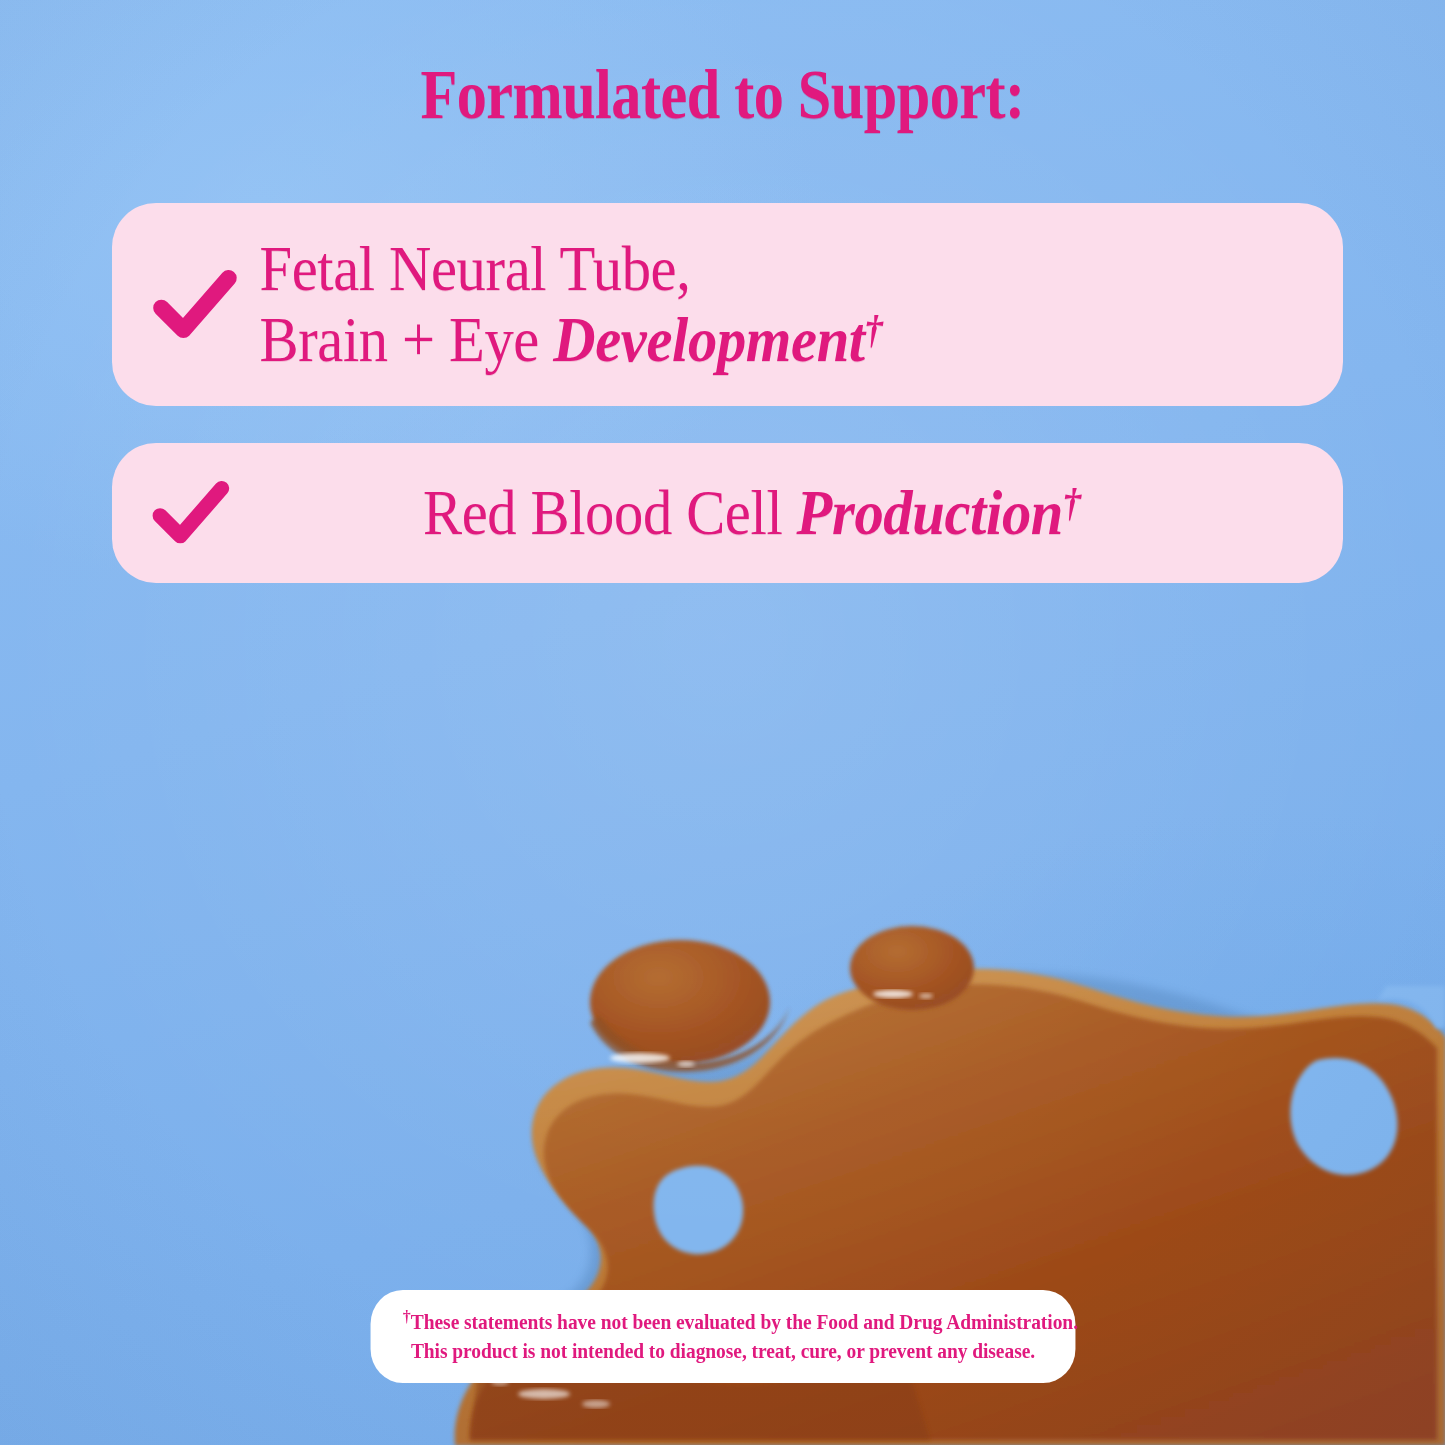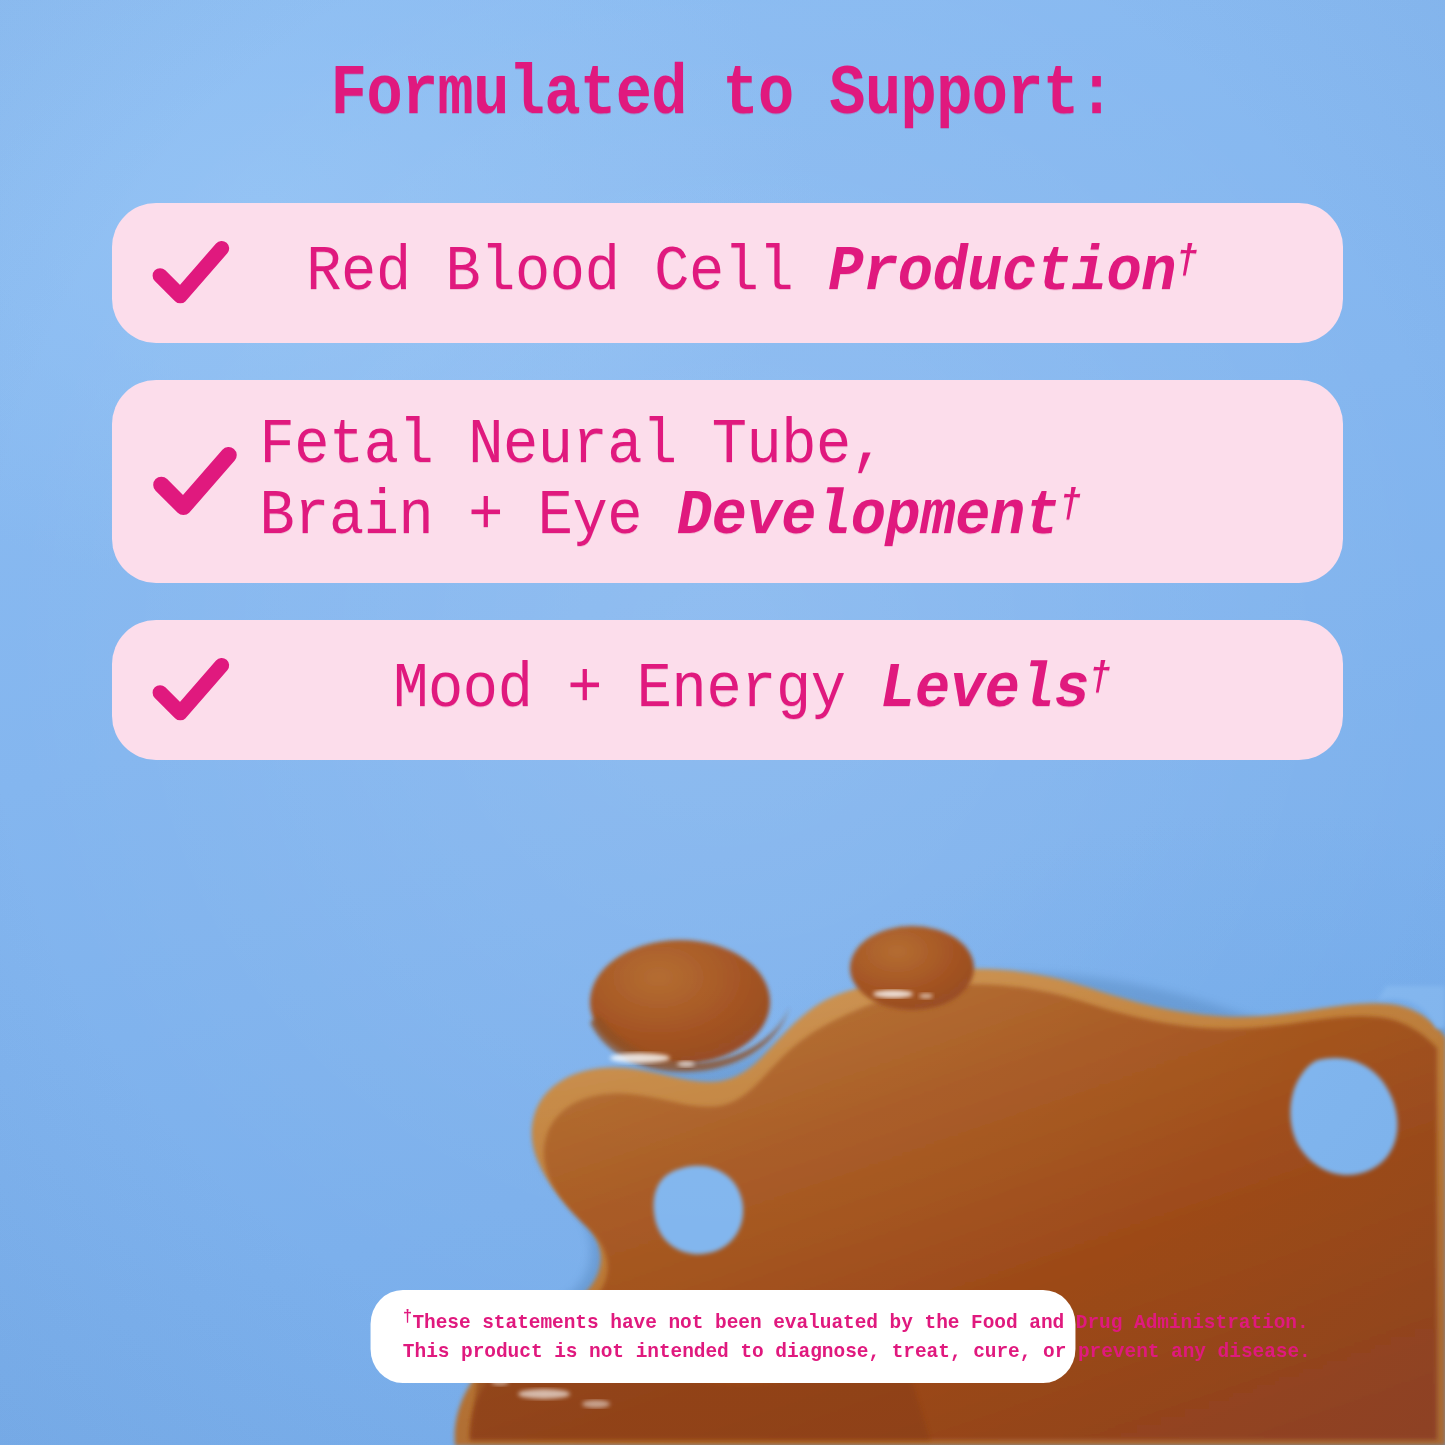--- a/index.html
+++ b/index.html
@@ -7,21 +7,21 @@
     margin: 0;
     padding: 0;
     background: #ffffff;
   }
   #poster {
     position: relative;
     width: 1445px;
     height: 1445px;
     overflow: hidden;
     background: #86b9f0;
-    font-family: Liberation Mono, monospace;
+    font-family: Liberation Serif, serif;
     -webkit-font-smoothing: antialiased;
   }
 
   
   .bg-photo {
     position: absolute;
     inset: 0;
     background:
       radial-gradient(ellipse 900px 620px at 18% 14%, #93c2f4 0%, rgba(147,194,244,0) 62%),
       radial-gradient(ellipse 1100px 900px at 88% 96%, #6fa9e9 0%, rgba(111,169,233,0) 64%),
@@ -269,47 +269,39 @@
       </g>
     </svg>
   </div>
 
   <div class="bg-vignette"></div>
 
   <div class="title">Formulated to Support:</div>
 
   <div class="cards">
 
-    <div class="card short">
-      <svg class="check" viewBox="0 0 100 100">
-        <path d="M 16 53 L 39 76 L 86 22" fill="none" stroke="#e0197e" stroke-width="17" stroke-linecap="round" stroke-linejoin="round"></path>
-      </svg>
-      <div class="card-text">
-        <span class="line"><span>Red Blood Cell </span><span class="em">Production</span><span class="dag">†</span></span>
-      </div>
-    </div>
-
     <div class="card tall">
       <svg class="check" viewBox="0 0 100 100">
         <path d="M 16 53 L 39 76 L 86 22" fill="none" stroke="#e0197e" stroke-width="17" stroke-linecap="round" stroke-linejoin="round"></path>
       </svg>
       <div class="card-text">
         <span class="line">Fetal Neural Tube,</span>
         <span class="line"><span>Brain + Eye </span><span class="em">Development</span><span class="dag">†</span></span>
       </div>
     </div>
 
     <div class="card short">
       <svg class="check" viewBox="0 0 100 100">
         <path d="M 16 53 L 39 76 L 86 22" fill="none" stroke="#e0197e" stroke-width="17" stroke-linecap="round" stroke-linejoin="round"></path>
       </svg>
       <div class="card-text">
-        <span class="line"><span>Mood + Energy </span><span class="em">Levels</span><span class="dag">†</span></span>
+        <span class="line"><span>Red Blood Cell </span><span class="em">Production</span><span class="dag">†</span></span>
       </div>
     </div>
+
 
 
   </div>
 
   <div class="footer">
     <span class="line"><span class="dag-sm">†</span><span>These statements have not been evaluated by the Food and Drug Administration.</span></span>
     <span class="line">This product is not intended to diagnose, treat, cure, or prevent any disease.</span>
   </div>
 
 </div>

